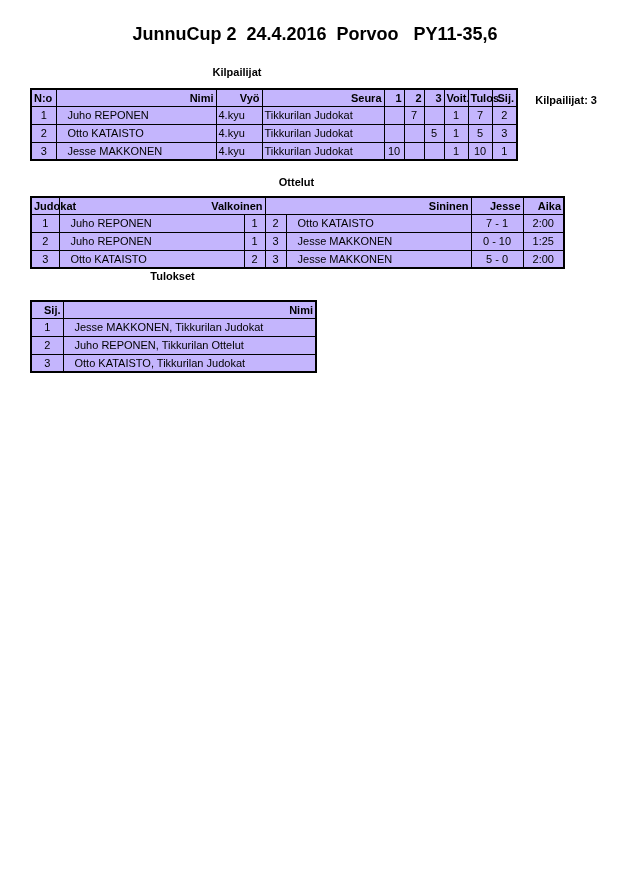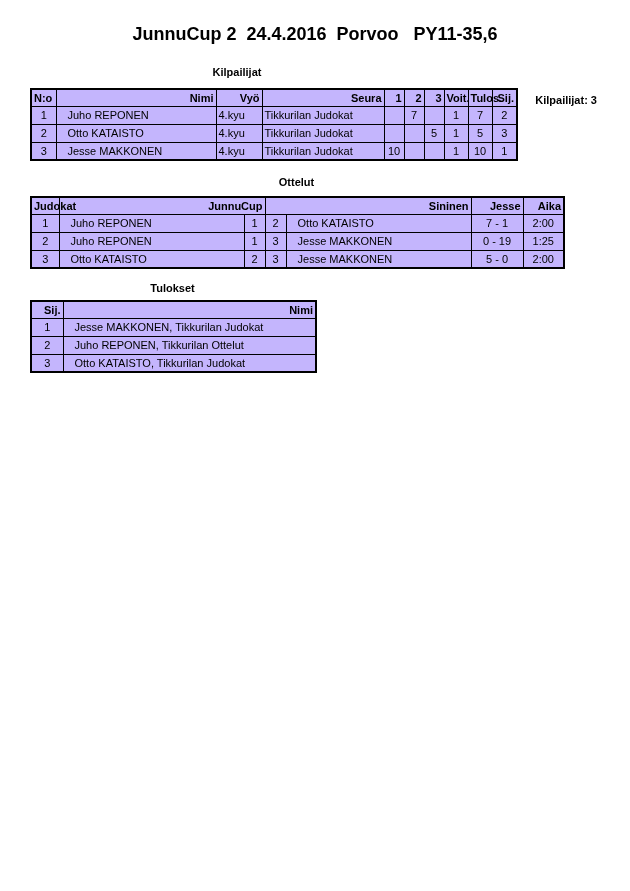--- a/index.html
+++ b/index.html
@@ -20,21 +20,21 @@
   .competitors-count {
     position: absolute; top: 53px; right: 33px;
     font-size: 11px; font-weight: bold; margin-top: 41px;
   }
   .section-heading {
     position: absolute; text-align: center;
     font-size: 11px; font-weight: bold;
   }
   .h-kilpailijat { top: 66px; left: 30px; width: 414px; }
   .h-ottelut     { top: 176px; left: 30px; width: 533px; }
-  .h-tulokset    { top: 270px; left: 30px; width: 285px; margin-top: 12px; }
+  .h-tulokset    { top: 270px; left: 30px; width: 285px; }
 
   table {
     position: absolute;
     border-collapse: collapse;
     table-layout: fixed;
     background: #c4b5fd;
     border: 2px solid #000;
   }
   th, td {
     border: 1px solid #000;
@@ -138,21 +138,21 @@
         <col style="width:185px">
         <col style="width:21px">
         <col style="width:21px">
       <col style="width:185px">
         <col style="width:52px">
         <col style="width:41px">
     </colgroup>
     <thead>
       <tr>
         <th class="al">Judokat</th>
-        <th colspan="2">JunnuCup</th>
+        <th colspan="2">Valkoinen</th>
         <th colspan="2">Sininen</th>
         <th>Jesse</th>
         <th>Aika</th>
       </tr>
     </thead>
     <tbody>
       <tr>
         <td class="ac">1</td>
         <td class="name-cell">Juho REPONEN</td>
         <td class="ac">1</td>
@@ -160,21 +160,21 @@
         <td class="name-cell">Otto KATAISTO</td>
         <td class="ac">7 - 1</td>
         <td class="ac">2:00</td>
       </tr>
       <tr>
         <td class="ac">2</td>
         <td class="name-cell">Juho REPONEN</td>
         <td class="ac">1</td>
         <td class="ac">3</td>
         <td class="name-cell">Jesse MAKKONEN</td>
-        <td class="ac">0 - 19</td>
+        <td class="ac">0 - 10</td>
         <td class="ac">1:25</td>
       </tr>
       <tr>
         <td class="ac">3</td>
         <td class="name-cell">Otto KATAISTO</td>
         <td class="ac">2</td>
         <td class="ac">3</td>
         <td class="name-cell">Jesse MAKKONEN</td>
         <td class="ac">5 - 0</td>
         <td class="ac">2:00</td>

